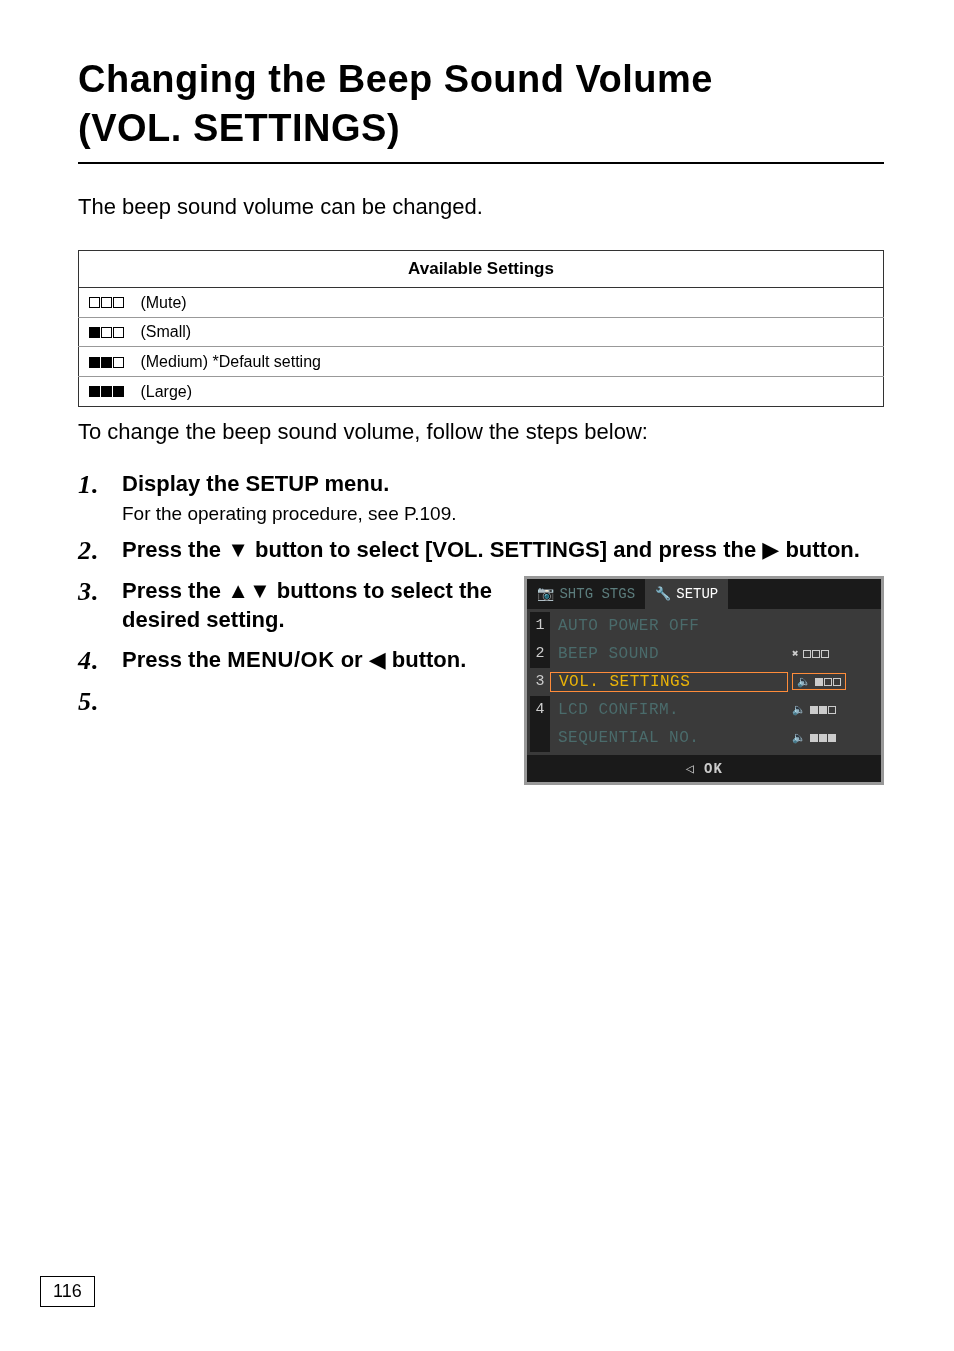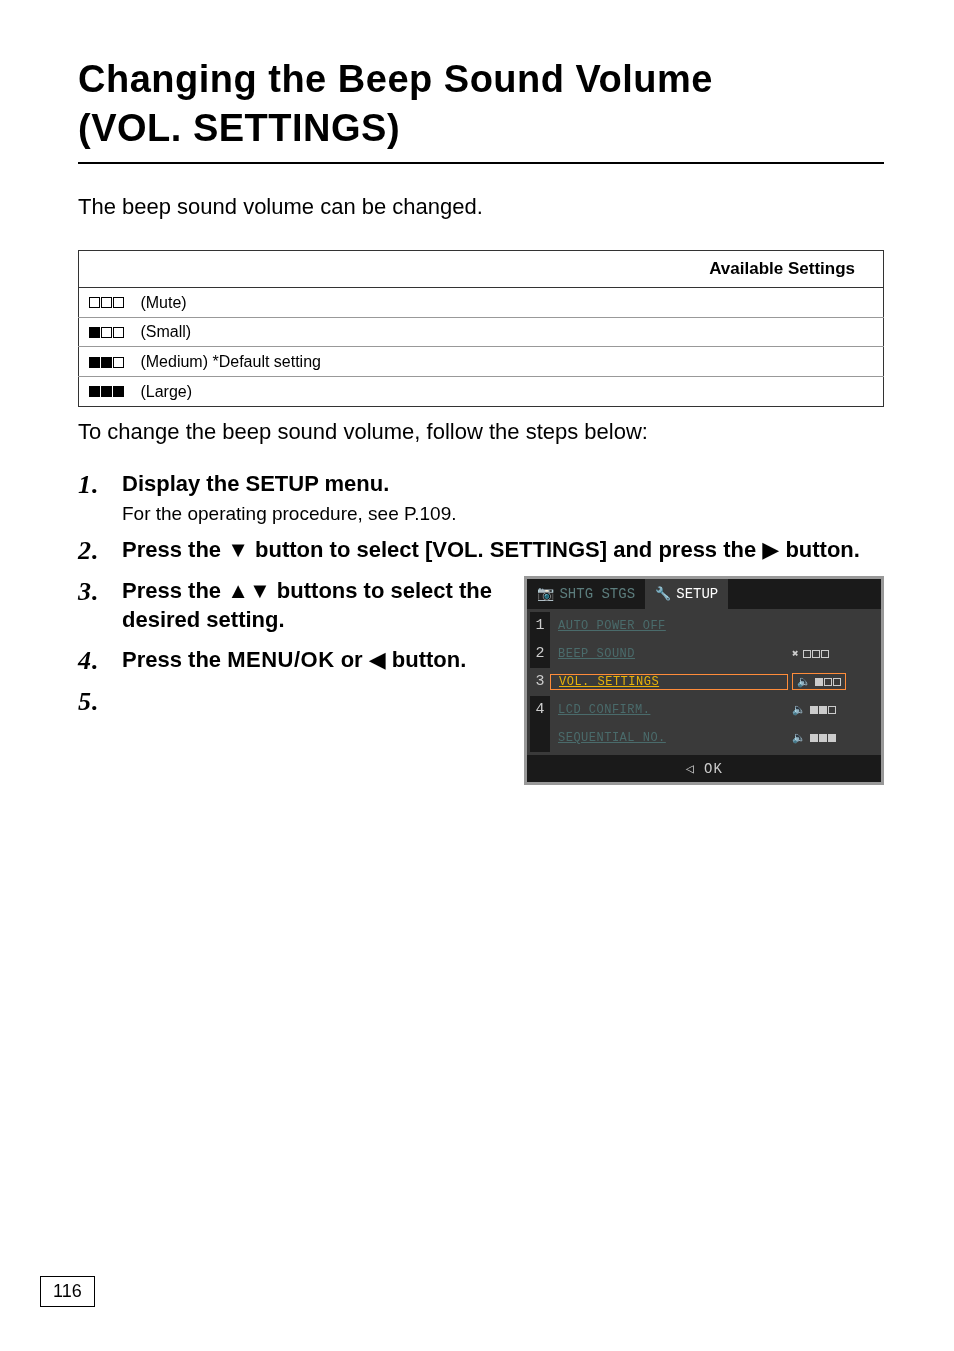--- a/index.html
+++ b/index.html
@@ -32,24 +32,24 @@
       font-size: 22px;
       margin-bottom: 30px;
     }
     .settings-table {
       width: 100%;
       border-collapse: collapse;
       border: 1.5px solid #333;
       margin-bottom: 12px;
     }
     .settings-table th {
-      text-align: right;
+      text-align: center;
       font-size: 17px;
       font-weight: bold;
-      padding: 8px 28px;
+      padding: 8px 10px;
       border-bottom: 1.5px solid #333;
       background: #fff;
     }
     .settings-table td {
       padding: 5px 10px;
       font-size: 16px;
       border-bottom: 1px solid #999;
       vertical-align: middle;
     }
     .settings-table tr:last-child td {
@@ -170,23 +170,22 @@
       display: flex;
       align-items: center;
       justify-content: center;
     }
     .ss-num.sel {
       background: #3a3a3a;
     }
     .ss-label {
       flex: 1;
       padding-left: 8px;
-      font-size: 12px;
+      font-size: 16px;
       letter-spacing: 0.5px;
-      text-decoration: underline;
     }
     .ss-label.dim {
       color: #4a6b6b;
     }
     .ss-label.hl {
       color: #eab308;
     }
     .ss-val {
       width: 90px;
       display: flex;
@@ -215,20 +214,21 @@
     .ss-box.f {
       background: #ccc;
     }
     .ss-footer {
       background: #1a1a1a;
       text-align: center;
       padding: 5px 0;
       font-size: 14px;
       color: #ccc;
       letter-spacing: 1px;
+      font-weight: bold;
     }
     .page-number-box {
       position: absolute;
       bottom: 44px;
       left: 40px;
       border: 1px solid #000;
       padding: 4px 12px;
       font-size: 18px;
     }
     .sel-box {

